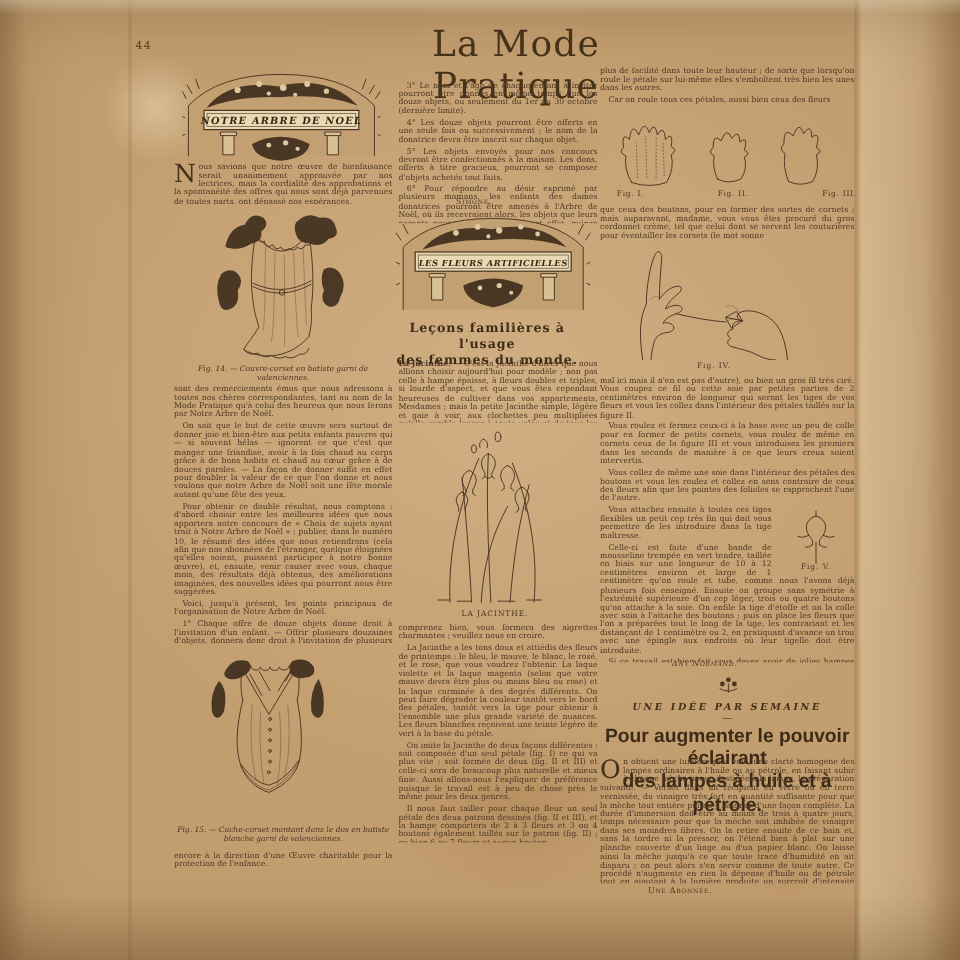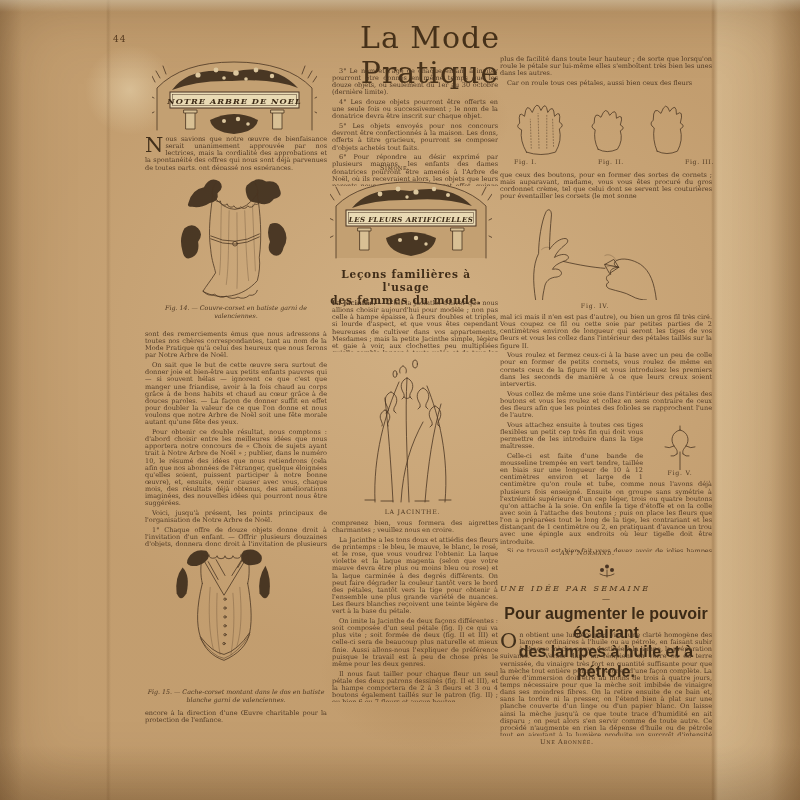--- a/index.html
+++ b/index.html
@@ -23,21 +23,21 @@
   .pagenum{font-size:9px;letter-spacing:1px;color:#54391e;}
   .masthead{font-size:30px;letter-spacing:1px;color:#463119;text-align:center;}
   .small{font-size:6.5px;line-height:1.1;text-align:justify;overflow:hidden;}
   .small p{margin:0 0 2.6px;text-indent:7px;}
   .small p.ni{text-indent:0;}
   .dropcap{float:left;font-size:21px;line-height:17px;padding:1px 2px 0 0;color:#42301b;}
   .cap{font-size:6.3px;font-style:italic;text-align:center;line-height:1.2;color:#4c3620;}
   .capsm{font-size:6.2px;letter-spacing:.8px;text-align:center;color:#4c3620;}
   .sig{font-size:6.6px;letter-spacing:.6px;font-variant:small-caps;color:#4c3620;}
   .lecons{font-weight:bold;font-size:10.5px;letter-spacing:.8px;text-align:center;color:#3f2c18;line-height:1.25;}
-  .idee-title{font-style:italic;font-weight:normal;font-size:8px;letter-spacing:2.2px;color:#453019;}
+  .idee-title{font-style:italic;font-weight:bold;font-size:8px;letter-spacing:2.2px;text-align:center;color:#453019;}
   .idee-dash{font-size:8px;text-align:center;line-height:4px;color:#453019;}
   .idee-head{font-family:"Liberation Sans",sans-serif;font-weight:bold;font-size:16px;text-align:center;color:#3c2a16;line-height:1.2;}
   .figcaps{display:flex;justify-content:space-between;padding:0 14px;font-size:6.2px;letter-spacing:.6px;color:#4c3620;}
   .figV{float:right;width:64px;margin:2px 0 2px 5px;}
   svg{display:block;}
   svg .ink{stroke:#4a3522;fill:none;stroke-width:.8;stroke-linecap:round;stroke-linejoin:round;}
   svg .ink2{stroke:#4a3522;fill:none;stroke-width:.45;opacity:.65;stroke-linecap:round;}
   svg .blob{fill:#2e2012;opacity:.82;stroke:none;}
   svg .bannertext{font-family:"DejaVu Serif",serif;font-style:italic;font-weight:bold;font-size:8.2px;fill:#3c2a16;letter-spacing:1px;}
   svg .bannertext2{font-family:"DejaVu Serif",serif;font-style:italic;font-weight:bold;font-size:7px;fill:#3c2a16;letter-spacing:.4px;}
@@ -104,21 +104,21 @@
     <g class="ink2">
       <path d="M56,40 C55,70 56,95 54,112"></path>
         <path d="M64,46 C63,76 64,100 61,122"></path>
       <path d="M72,48 C72,78 73,102 72,126"></path>
         <path d="M80,46 C81,76 82,100 84,118"></path>
       <path d="M88,40 C89,66 90,88 91,108"></path>
     </g>
   </svg>
   <div class="abs cap" style="left:145px;top:304px;width:182px;">Fig. 14. — Couvre-corset en batiste garni de valenciennes.</div>
 
-  <div class="abs small" style="left:145px;top:321px;width:182px;height:216px;margin-top:10px;">
+  <div class="abs small" style="left:145px;top:321px;width:182px;height:216px;">
     <p class="ni">sont des remerciements émus que nous adressons à toutes nos chères correspondantes, tant au nom de la Mode Pratique qu'à celui des heureux que nous ferons par Notre Arbre de Noël.</p>
     <p>On sait que le but de cette œuvre sera surtout de donner joie et bien-être aux petits enfants pauvres qui — si souvent hélas — ignorent ce que c'est que manger une friandise, avoir à la fois chaud au corps grâce à de bons habits et chaud au cœur grâce à de douces paroles. — La façon de donner suffit en effet pour doubler la valeur de ce que l'on donne et nous voulons que notre Arbre de Noël soit une fête morale autant qu'une fête des yeux.</p>
     <p>Pour obtenir ce double résultat, nous comptons : d'abord choisir entre les meilleures idées que nous apportera notre concours de « Choix de sujets ayant trait à Notre Arbre de Noël » ; publier, dans le numéro 10, le résumé des idées que nous retiendrons (cela afin que nos abonnées de l'étranger, quelque éloignées qu'elles soient, puissent participer à notre bonne œuvre), et, ensuite, venir causer avec vous, chaque mois, des résultats déjà obtenus, des améliorations imaginées, des nouvelles idées qui pourront nous être suggérées.</p>
     <p>Voici, jusqu'à présent, les points principaux de l'organisation de Notre Arbre de Noël.</p>
     <p>1° Chaque offre de douze objets donne droit à l'invitation d'un enfant. — Offrir plusieurs douzaines d'objets, donnera donc droit à l'invitation de plusieurs enfants.</p>
 
   </div>
 
   <svg class="abs" style="left:150px;top:538px;" width="150" height="148" viewBox="0 0 150 150">
     <path class="blob" d="M38,20 Q44,10 56,13 Q62,18 55,24 Q47,30 40,28 Q34,26 38,20 Z"></path>

